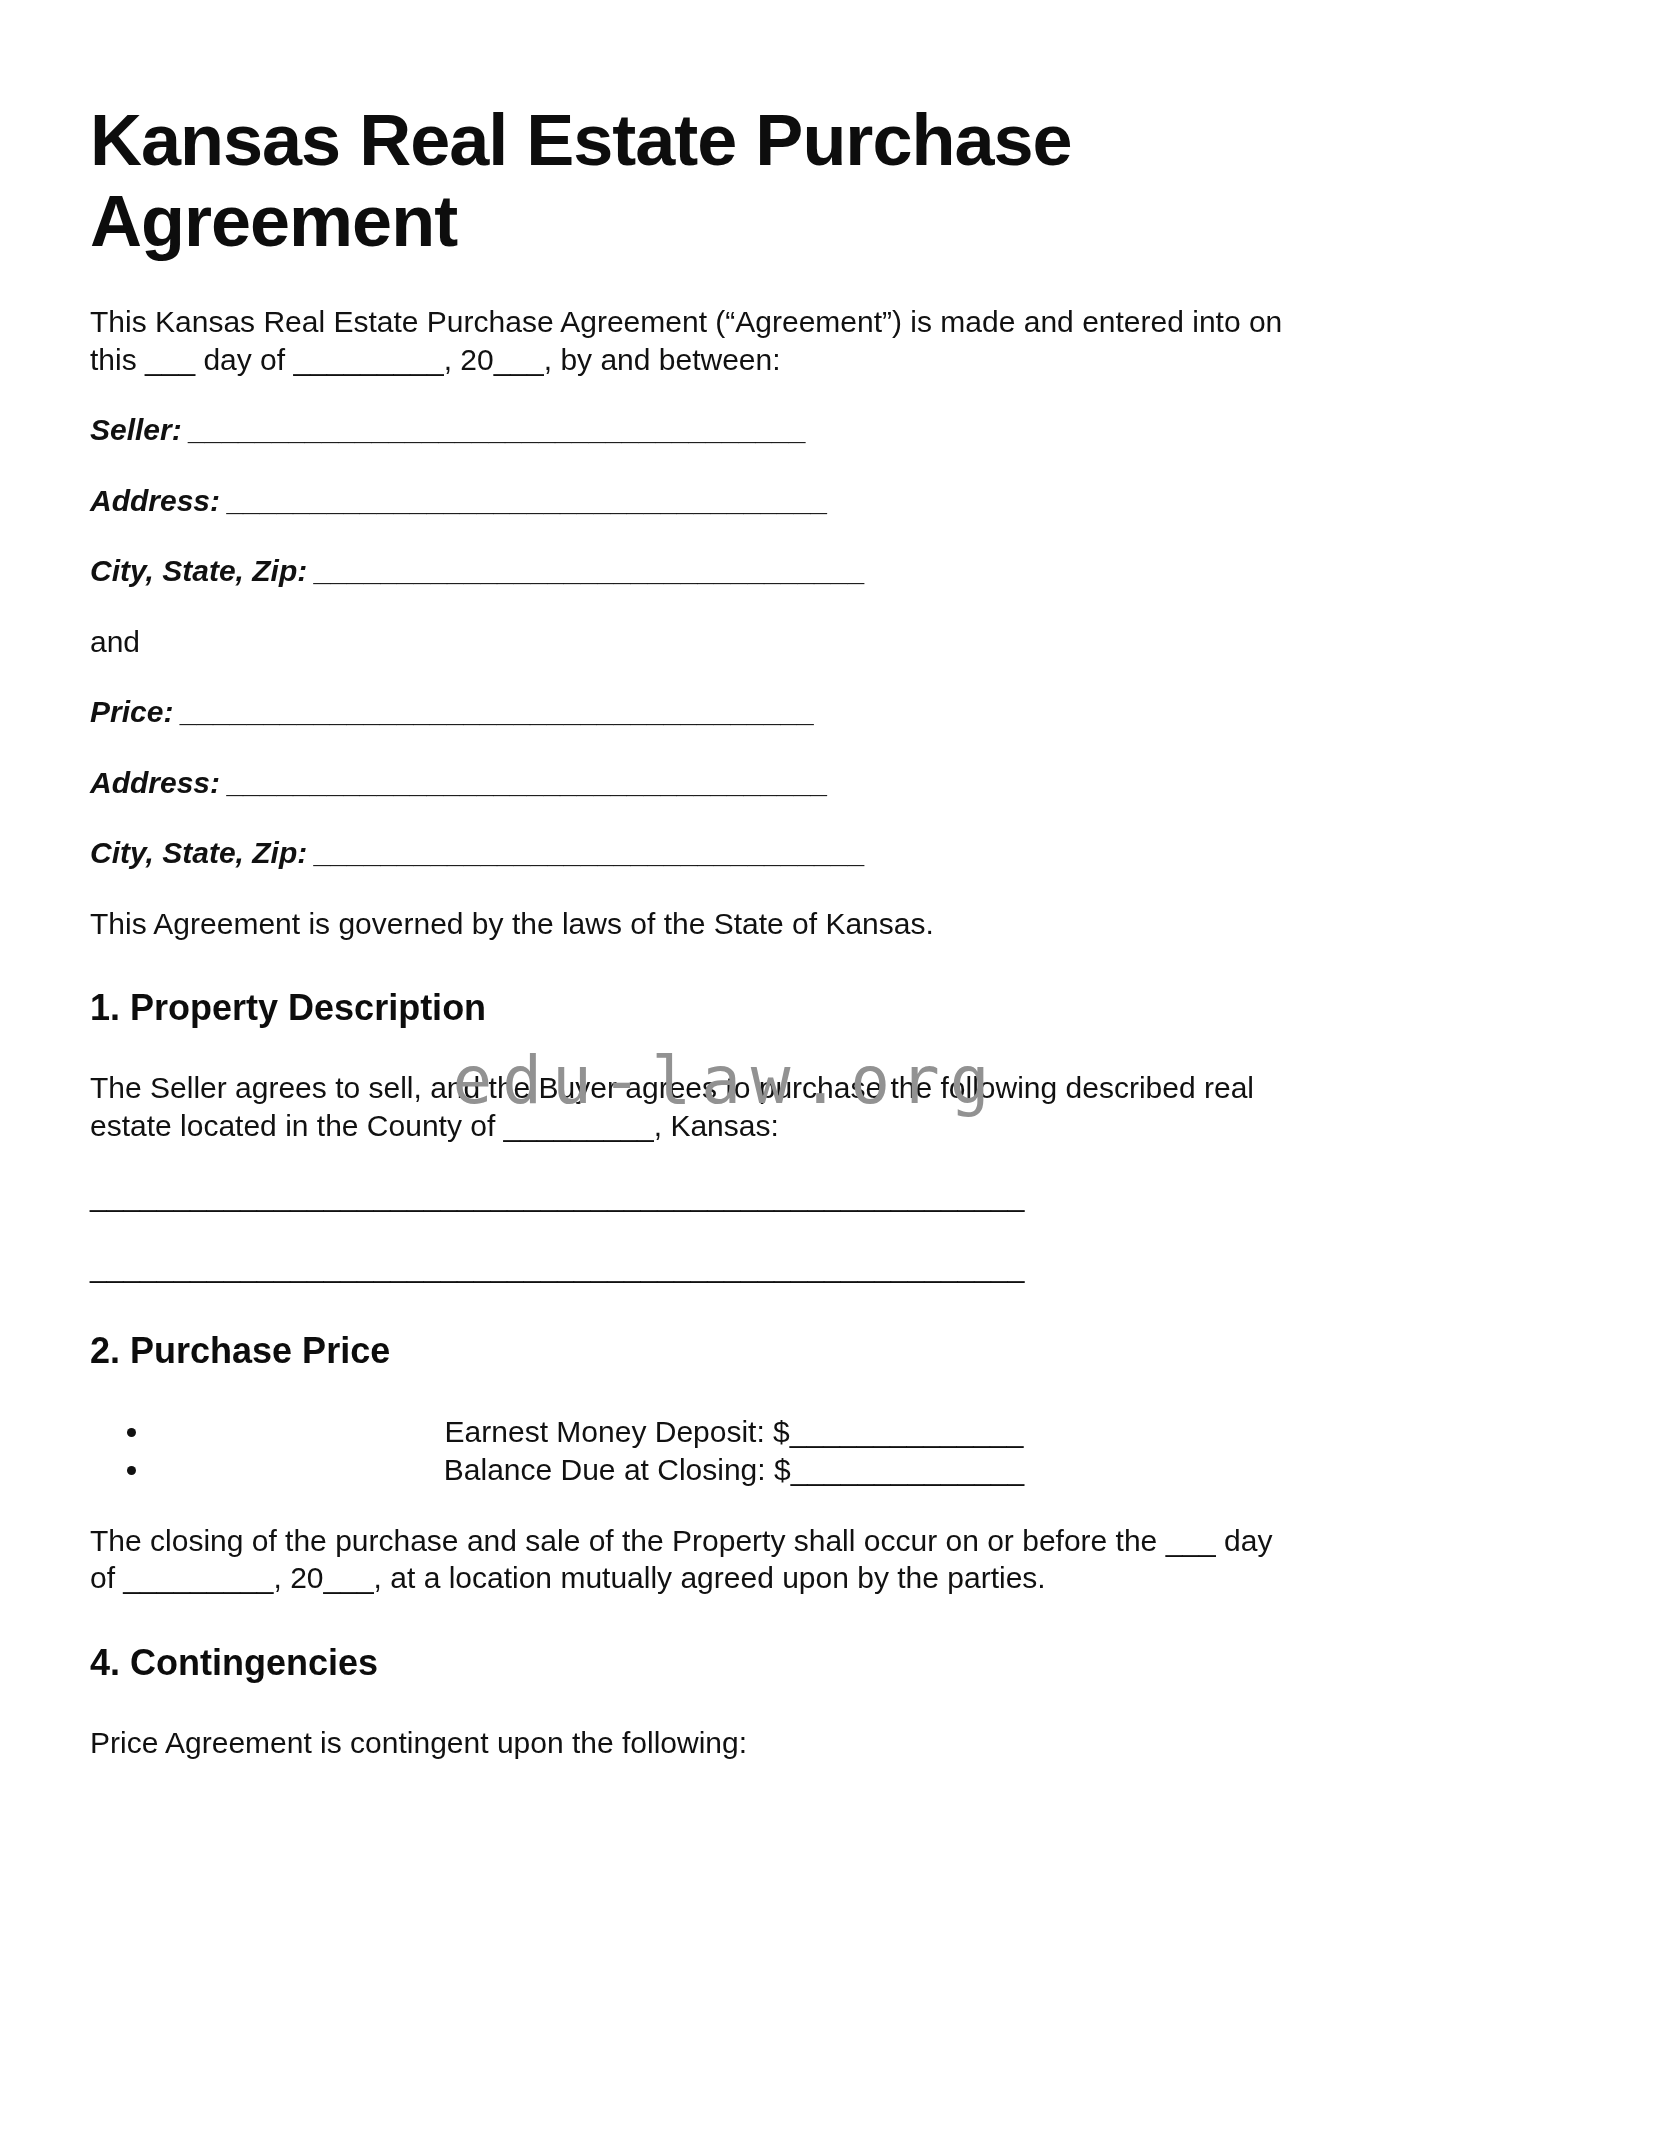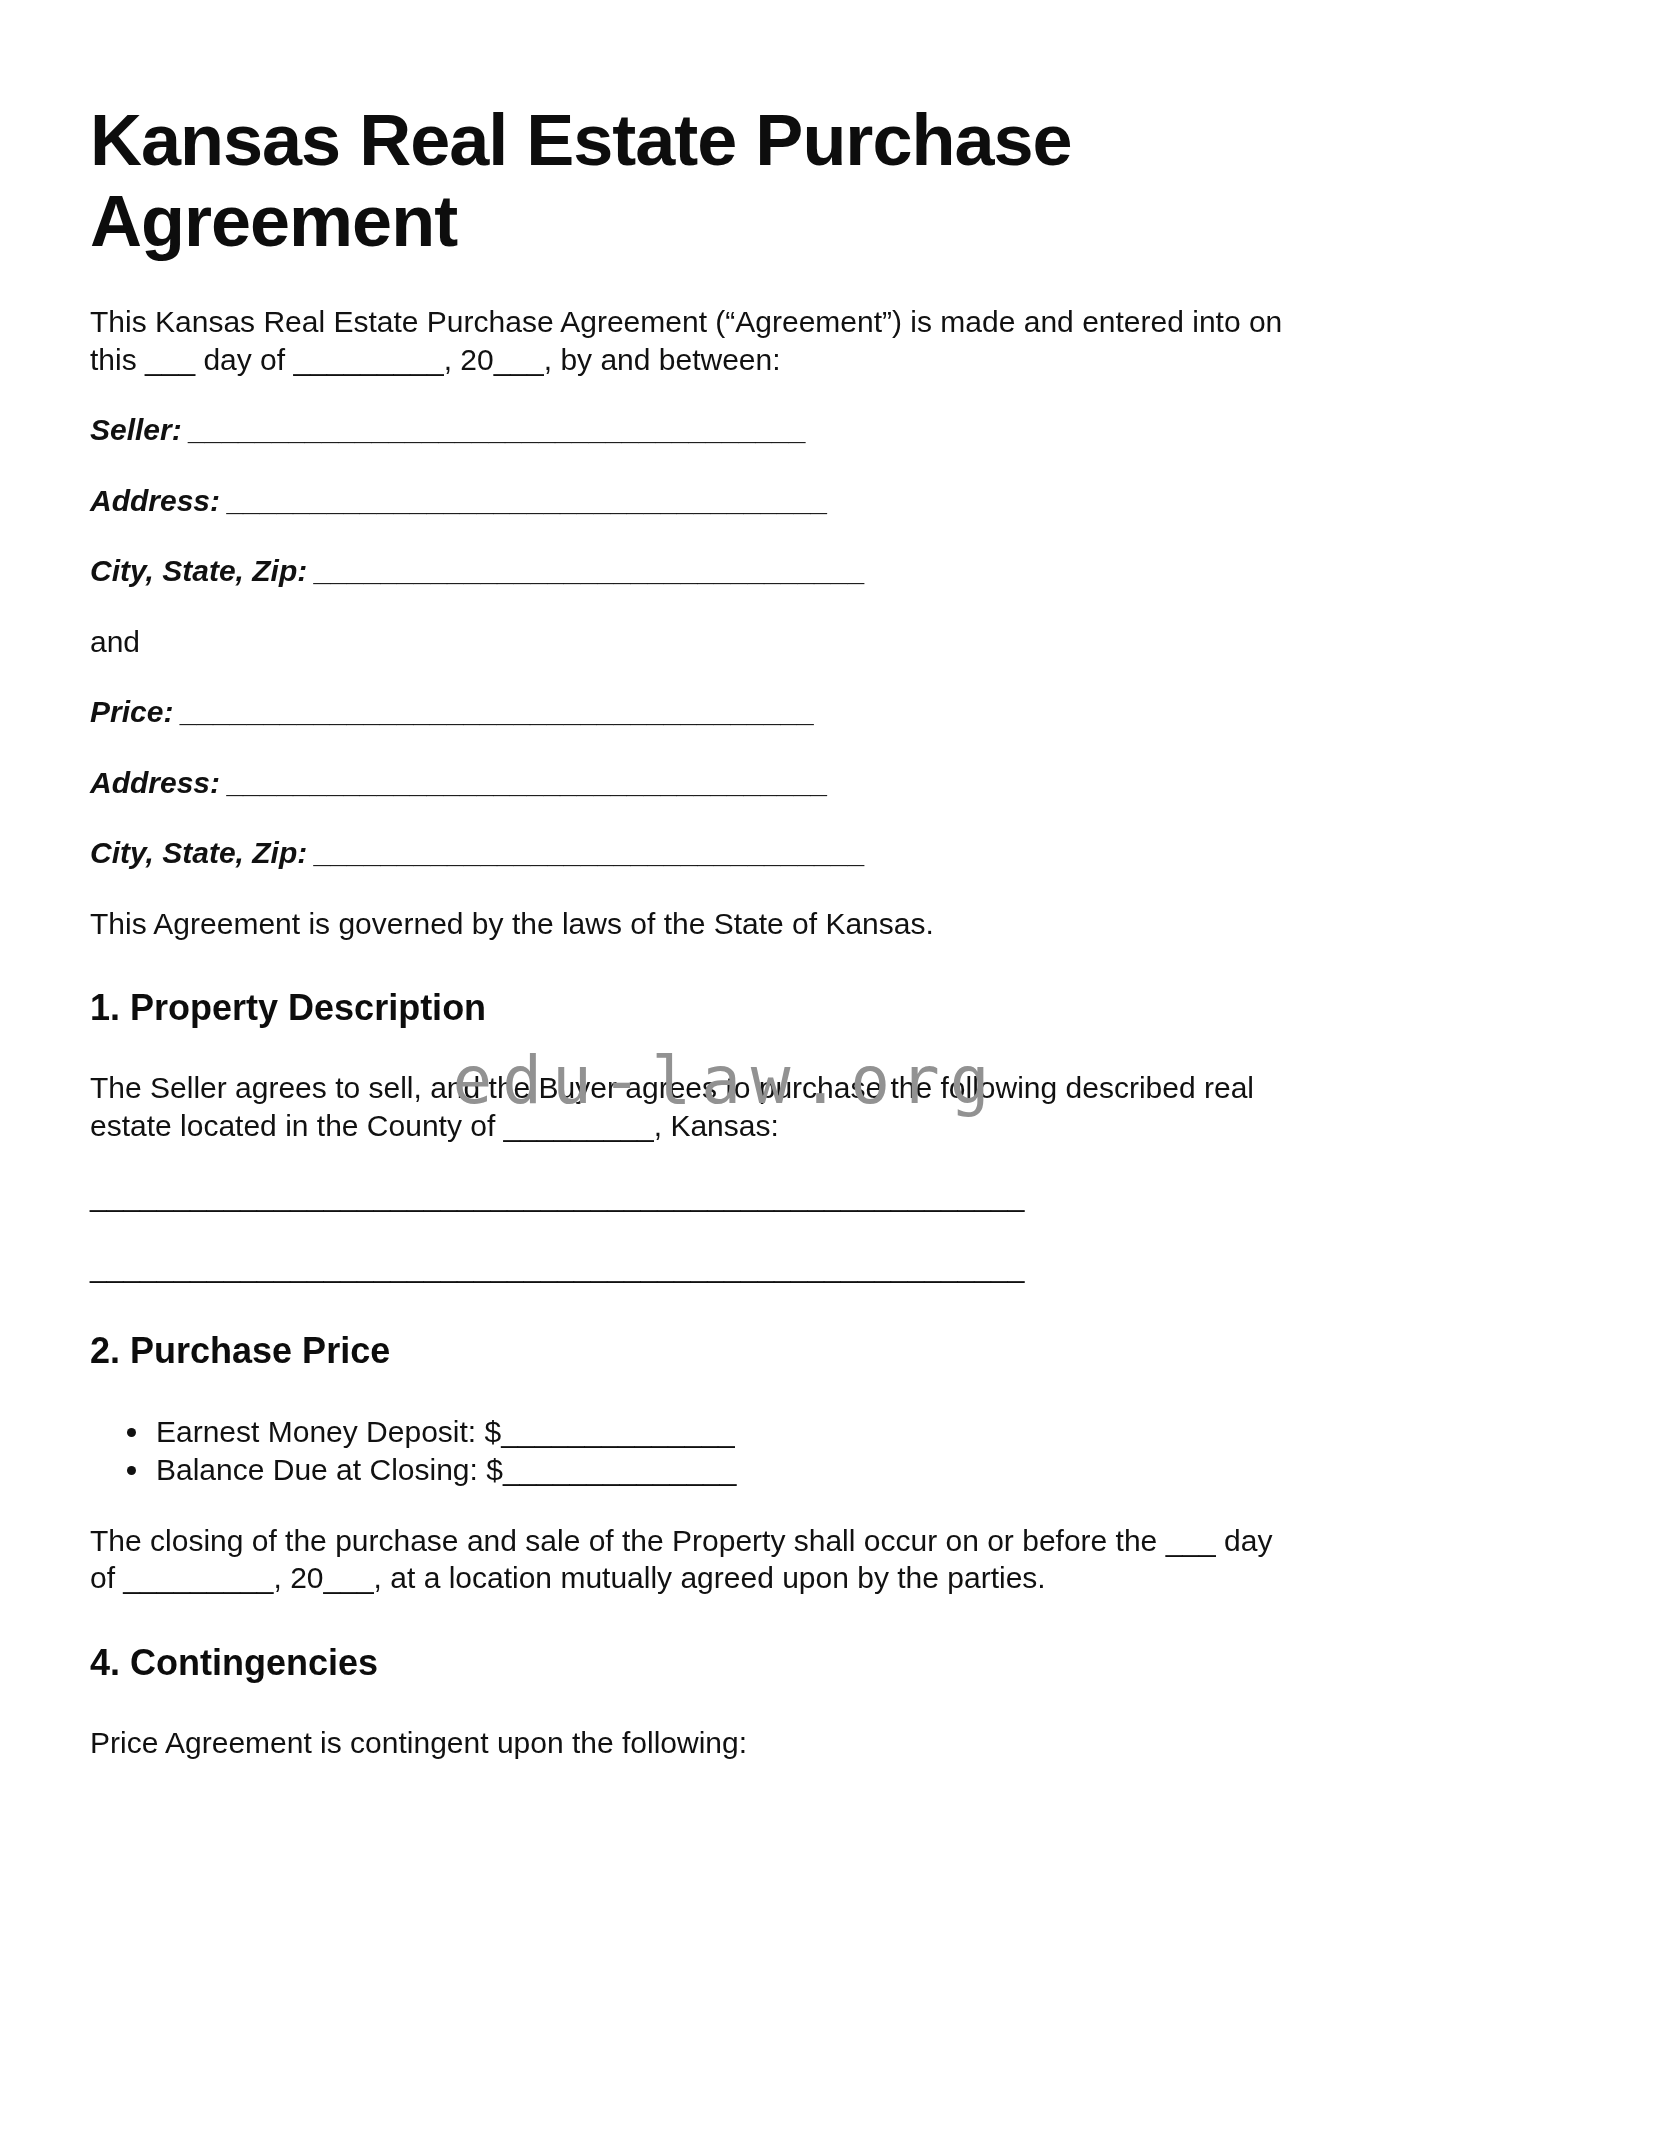--- a/index.html
+++ b/index.html
@@ -55,20 +55,21 @@
     white-space: pre;
   }
   ul.bullet-list {
     margin: 33px 0;
     padding-left: 62px;
   }
   ul.bullet-list li {
     margin: 0;
     padding: 0 0 0 4px;
     line-height: 1.27;
+    text-align: center;
   }
   .watermark {
     position: absolute;
     top: 1048px;
     left: 50%;
     transform: translateX(-50%);
     font-family: "DejaVu Sans Mono", monospace;
     font-size: 66px;
     line-height: 1;
     letter-spacing: 10px;

